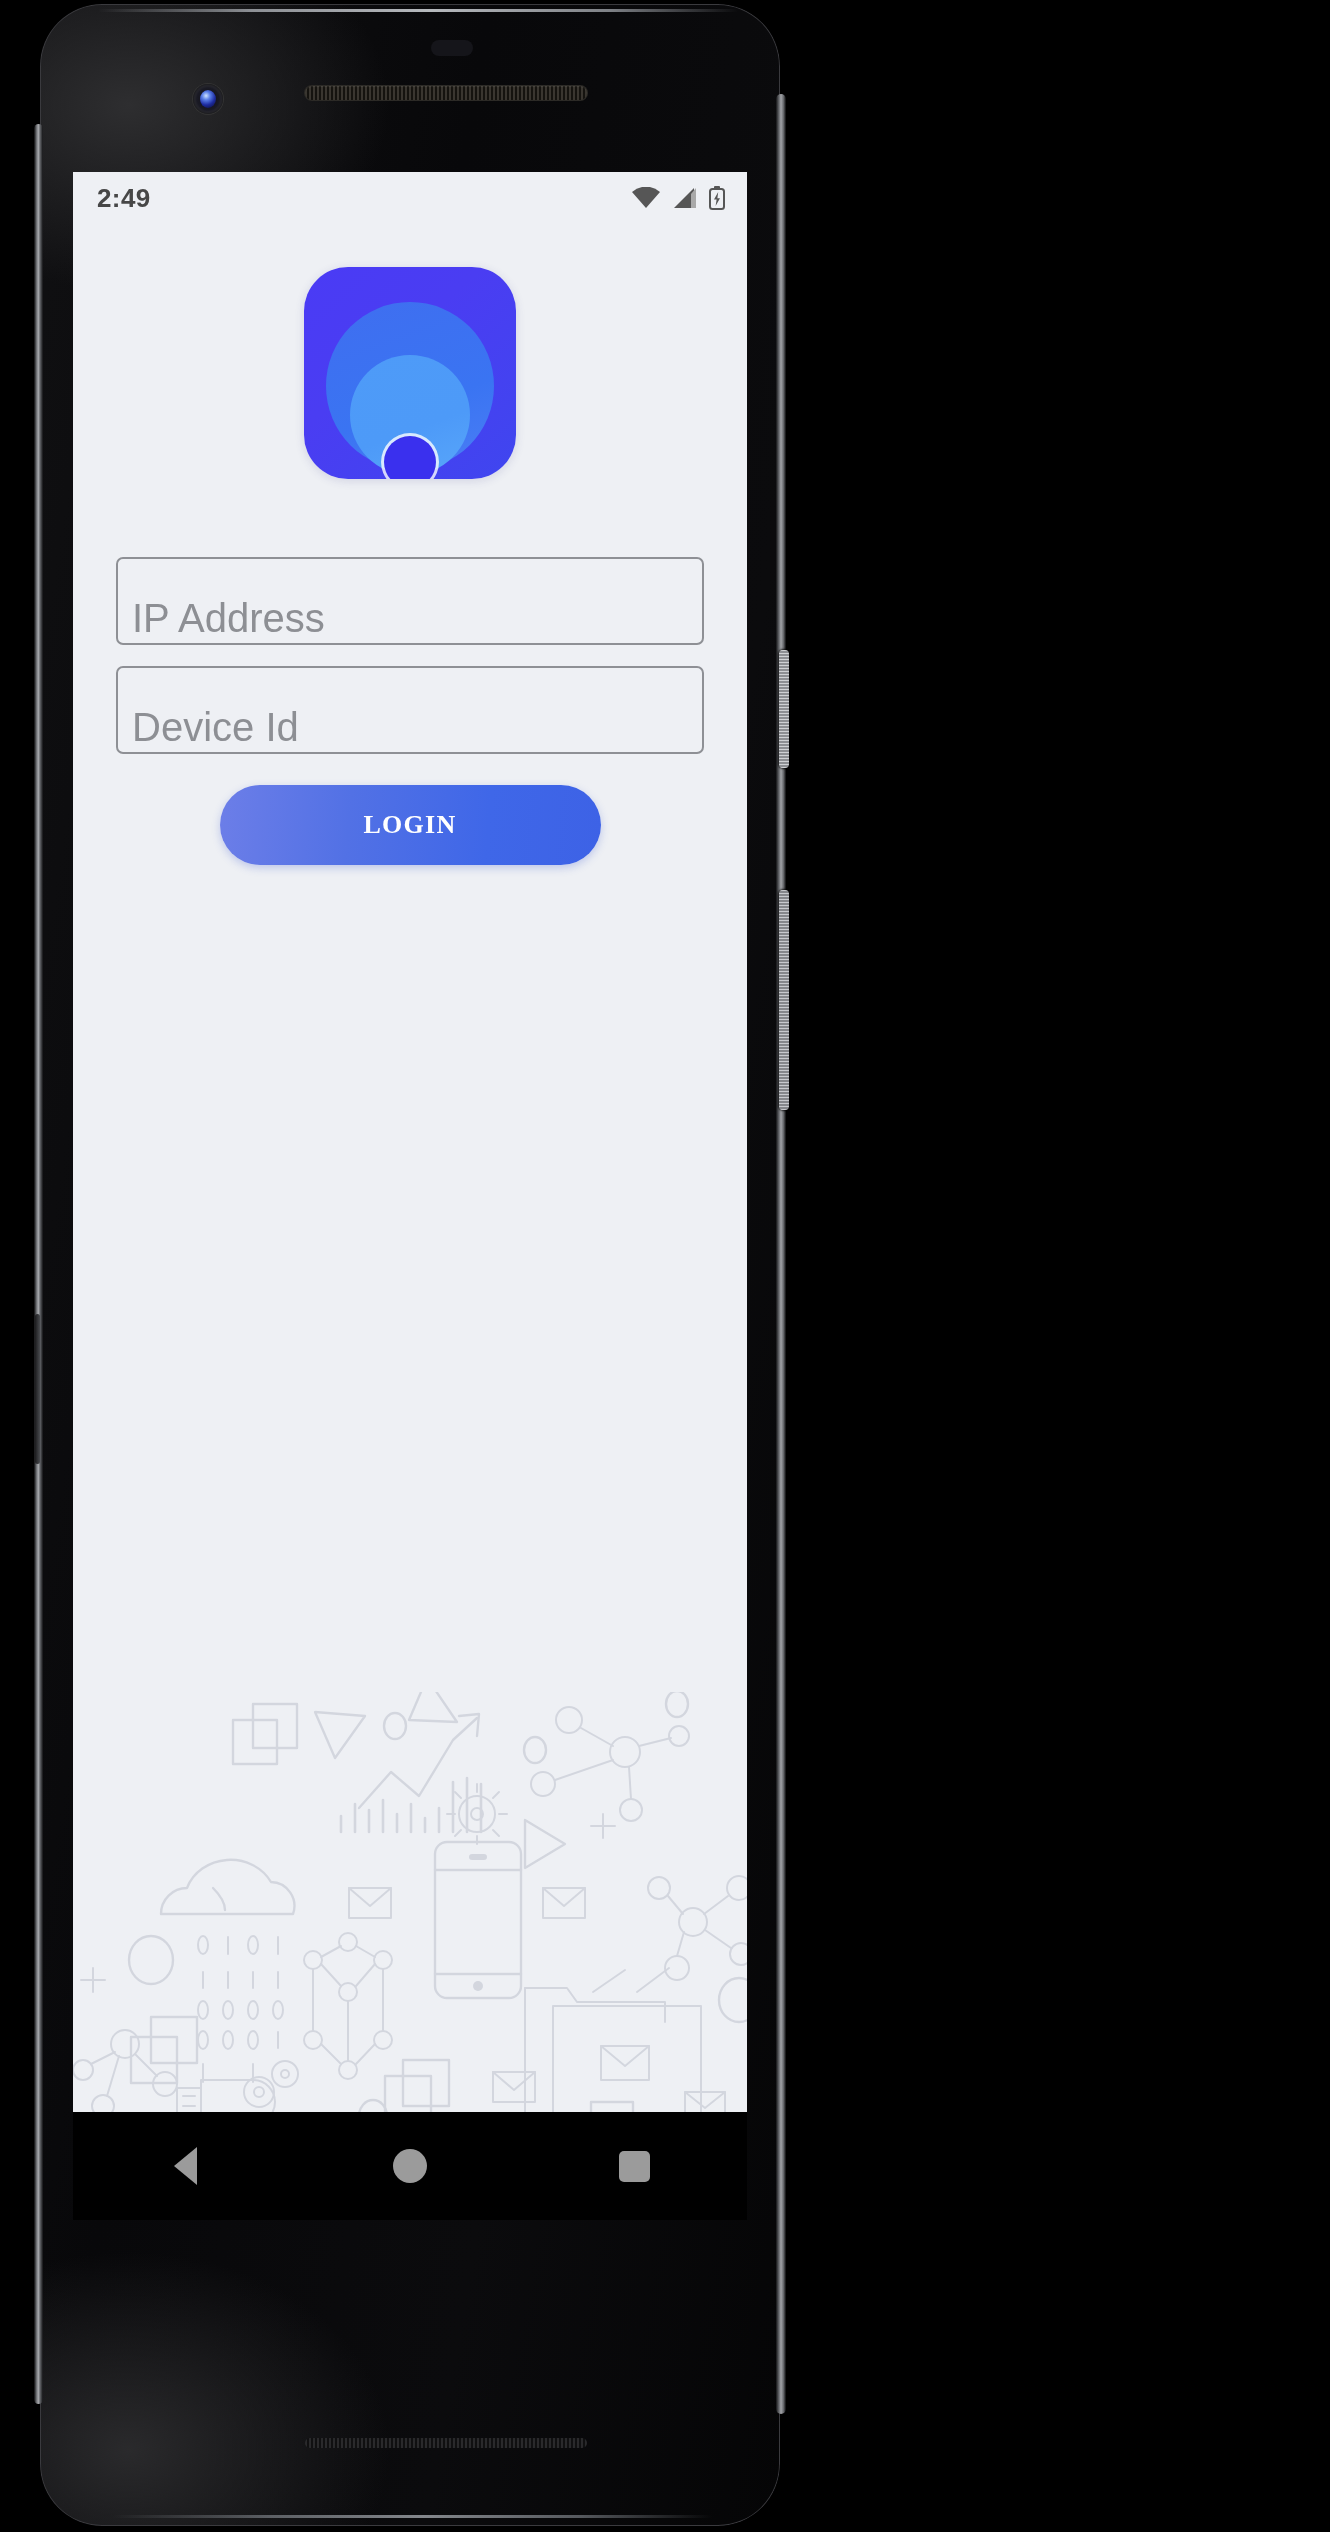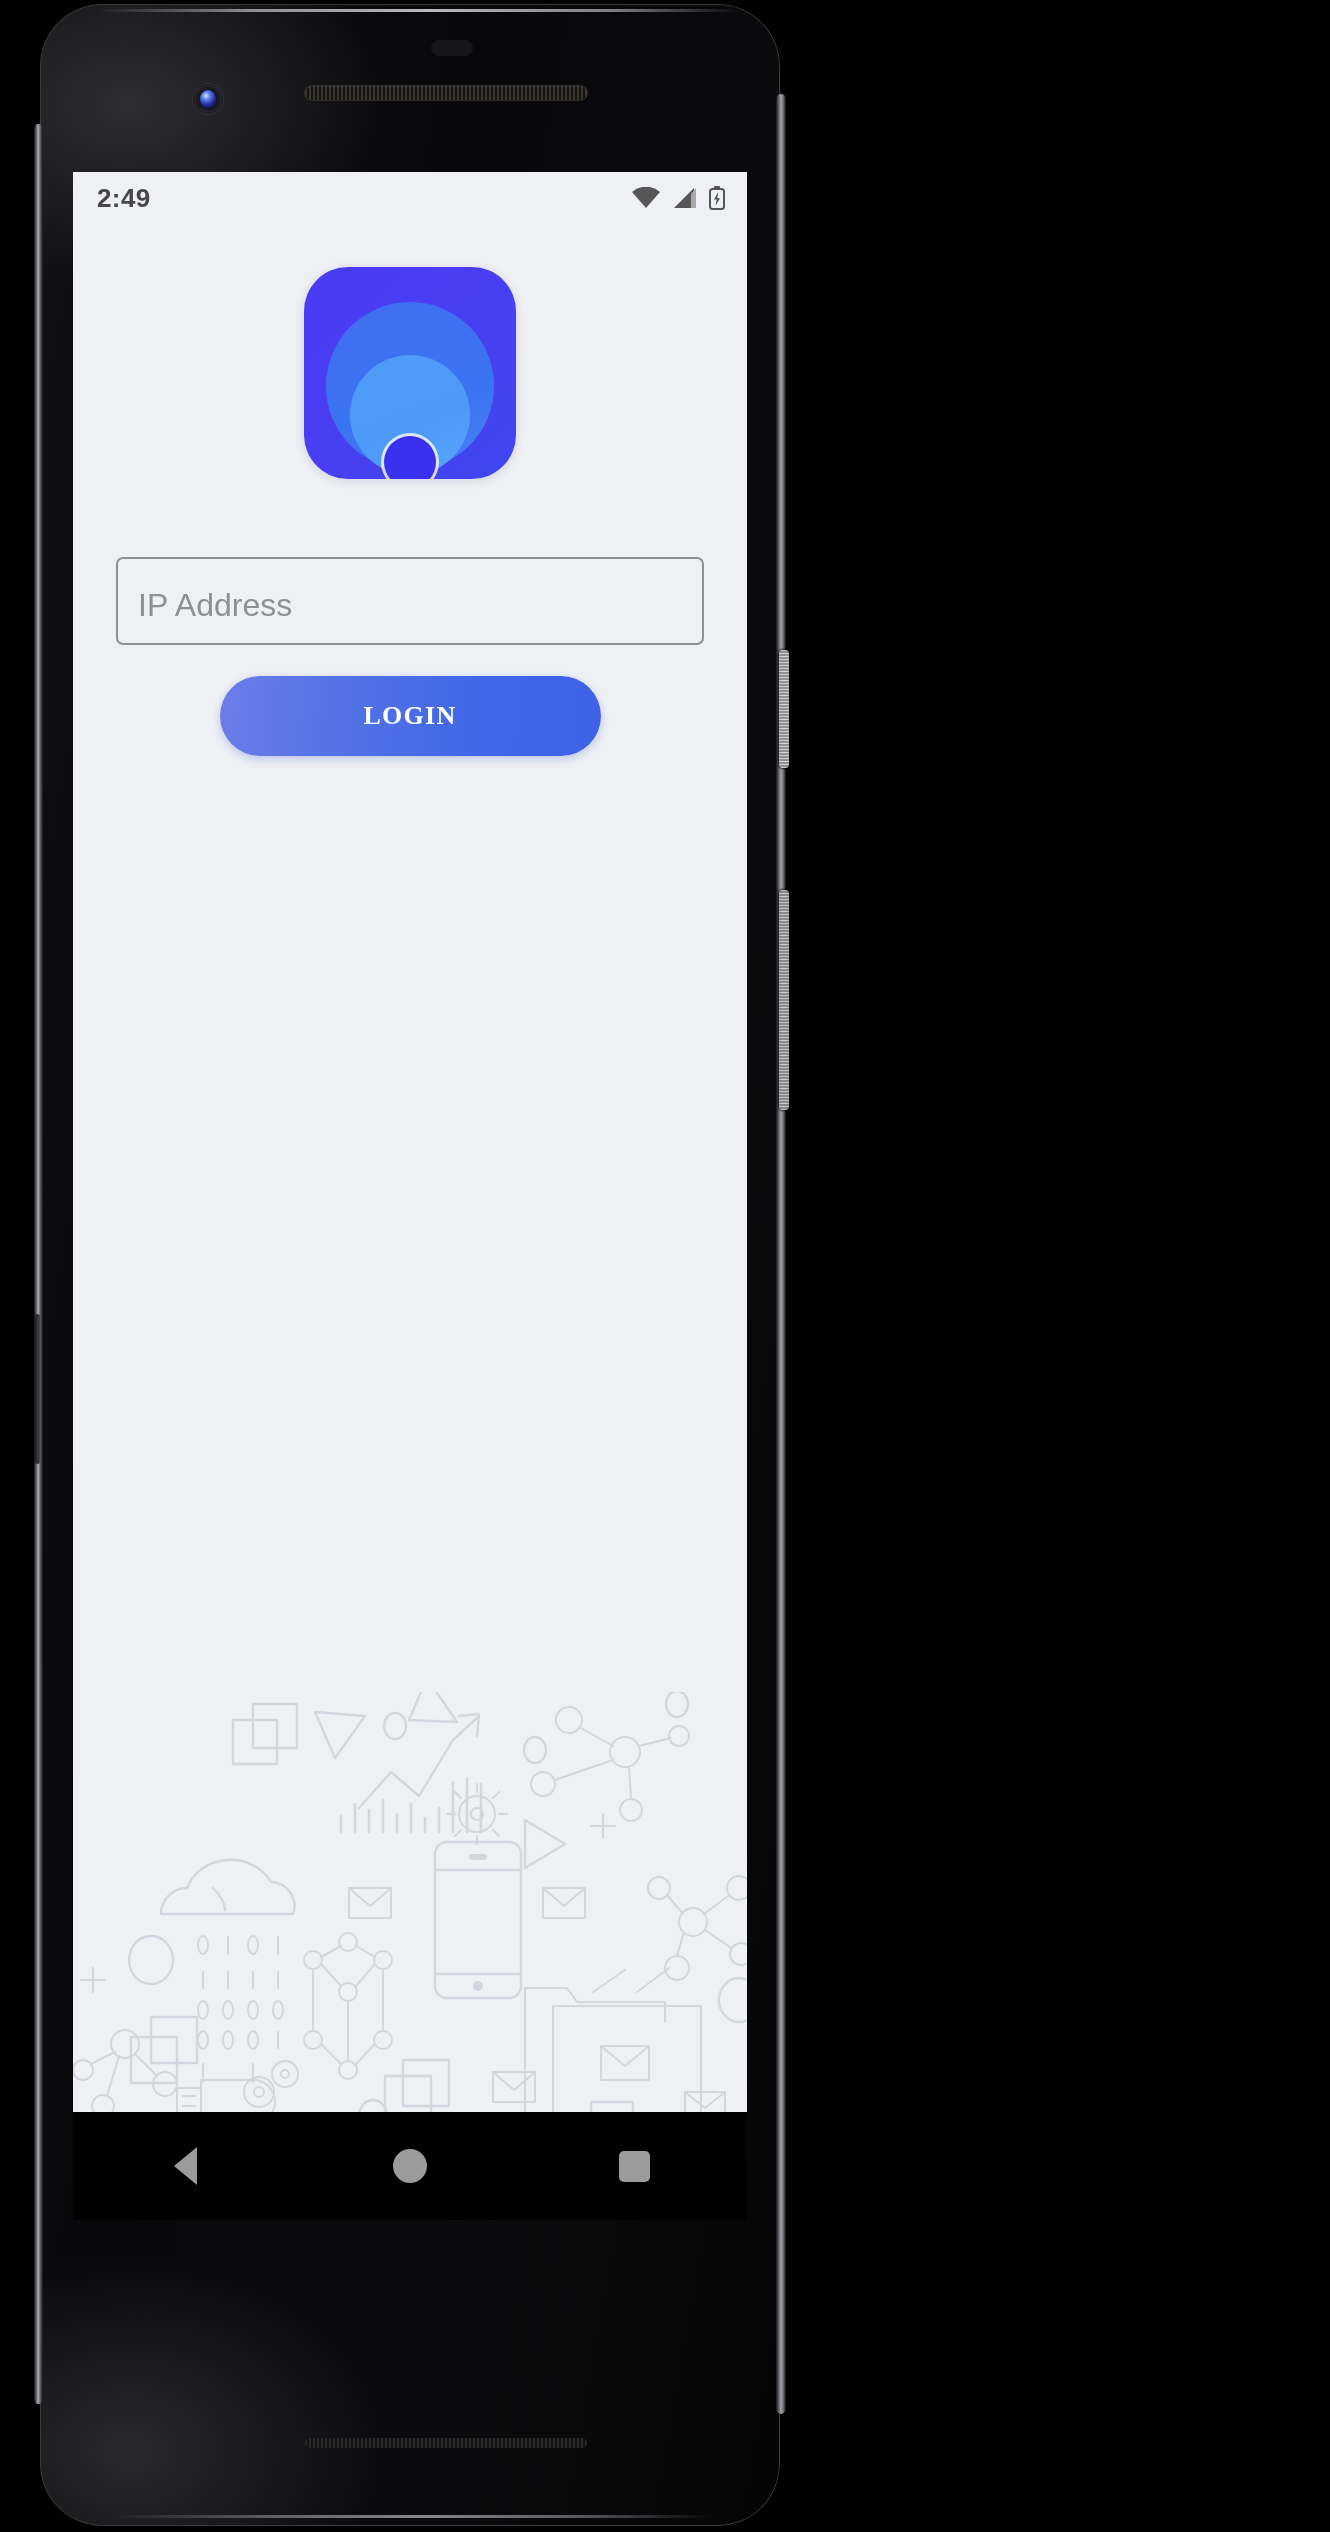--- a/index.html
+++ b/index.html
@@ -157,25 +157,25 @@
   
   #login-form{
     position:absolute; left:43px; top:385px; width:588px;
   }
   .text-field{
     position:relative; height:88px; margin-bottom:21px;
     border:2px solid #8e9095; border-radius:7px;
     background:transparent;
   }
   .field-input{
-    position:absolute; left:0; top:4px; width:100%; height:100%;
+    position:absolute; left:0; top:17px; width:100%; height:100%;
     border:0; outline:0; background:transparent;
     font-family:"Liberation Sans", sans-serif;
-    font-size:32px; color:#3b3b3b;
-    padding:0 20px;
+    font-size:40px; color:#3b3b3b;
+    padding:0 14px;
   }
   .field-input::placeholder{ color:#8d8f94; opacity:1; }
   .field-input.ghost-value{ color:#acaeb3; }
   .floating-label{
     position:absolute; left:14px; top:-15px;
     padding:0 7px;
     background:#eef0f4;
     font-size:22px; color:#8d8f94;
     line-height:28px;
   }
@@ -441,20 +441,23 @@
       <div id="logo-core"></div>
     </div>
 
     <div id="login-form">
 
       <div class="text-field">
         <input class="field-input" type="text" placeholder="IP Address" style="">
       </div>
 
 
+      <div class="text-field">
+        <input class="field-input" type="text" placeholder="Device Id" style="">
+      </div>
 
       <button id="login-button">LOGIN</button>
     </div>
 
   </div>
 
   <div id="nav-bar">
     <div class="nav-btn">
       <div id="nav-back-glyph"></div>
     </div>

